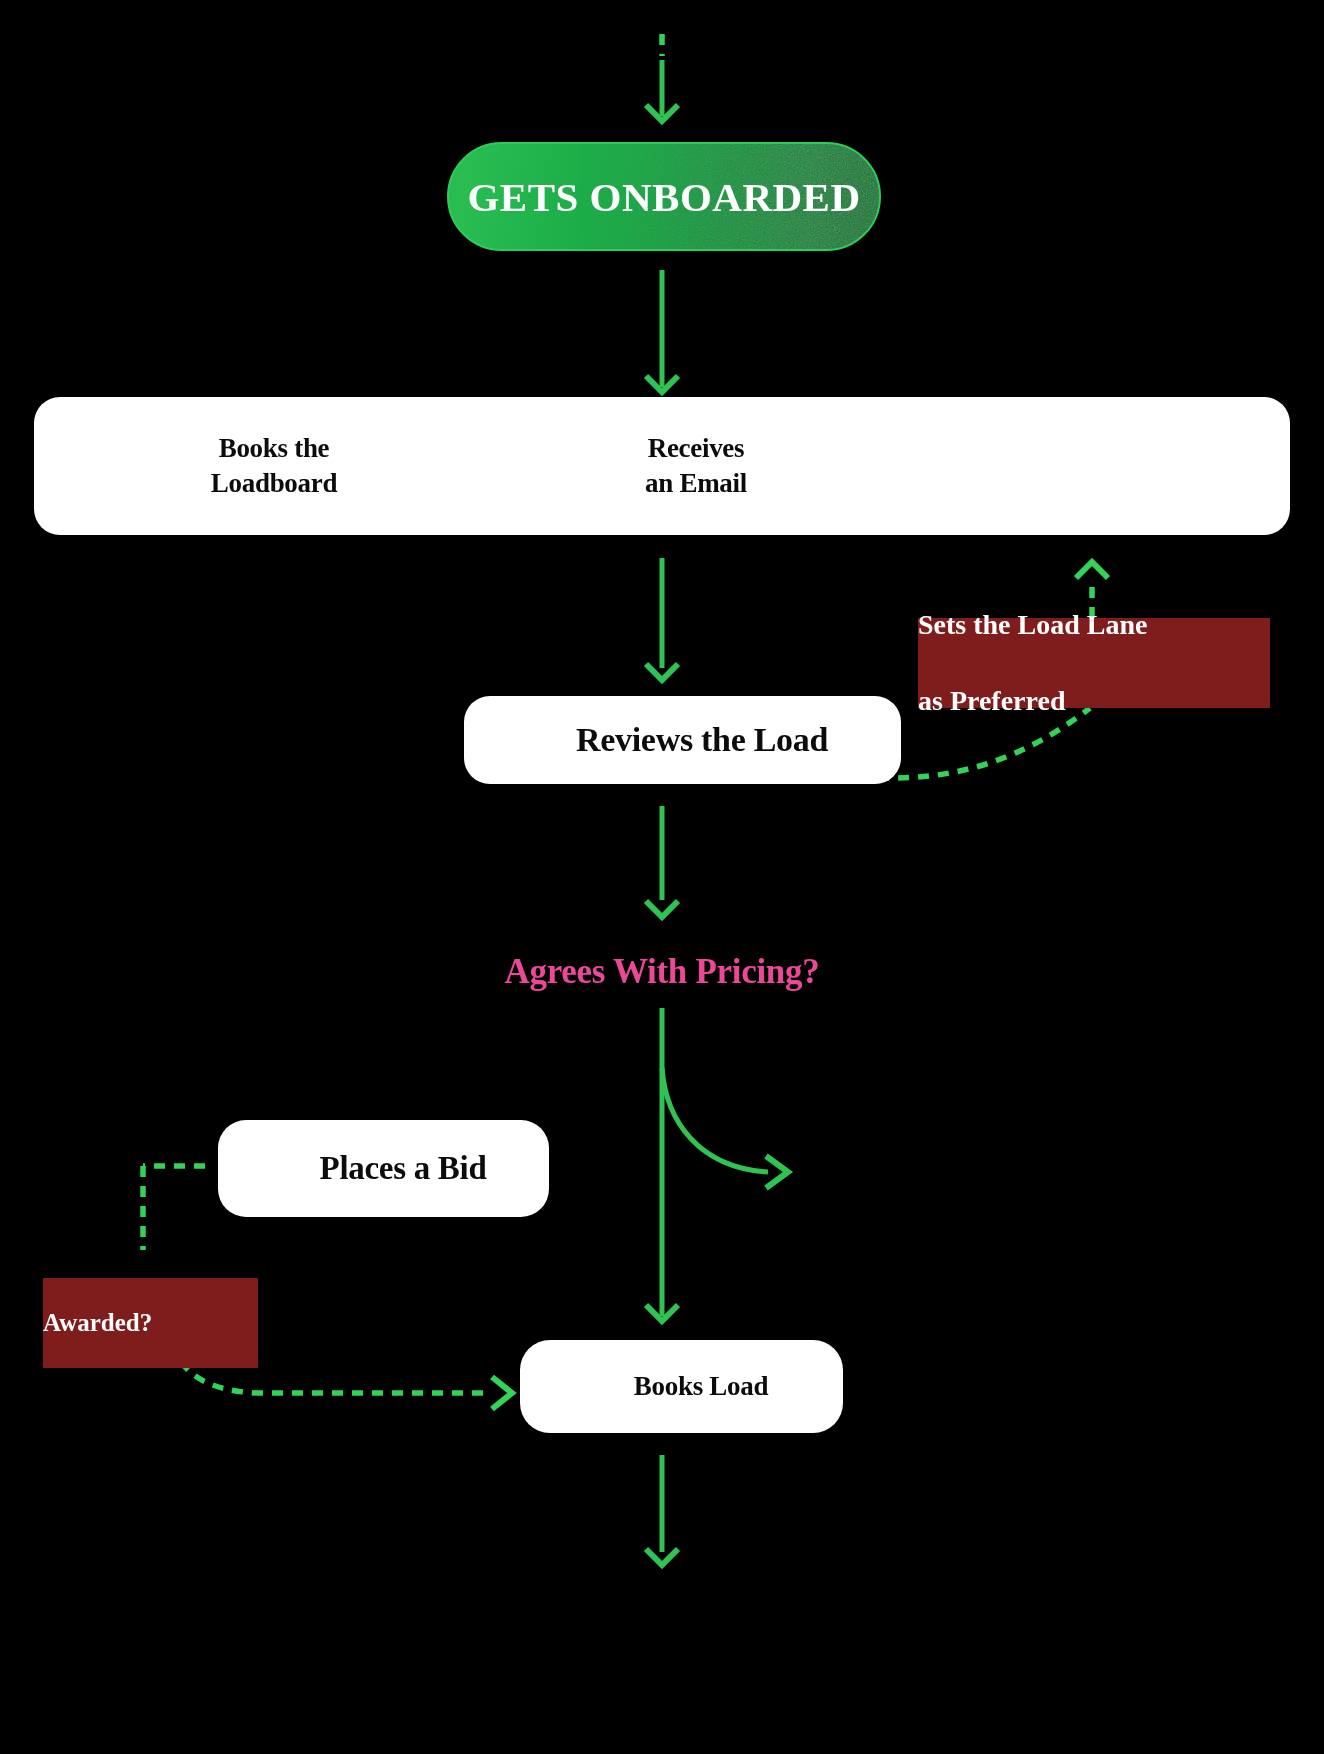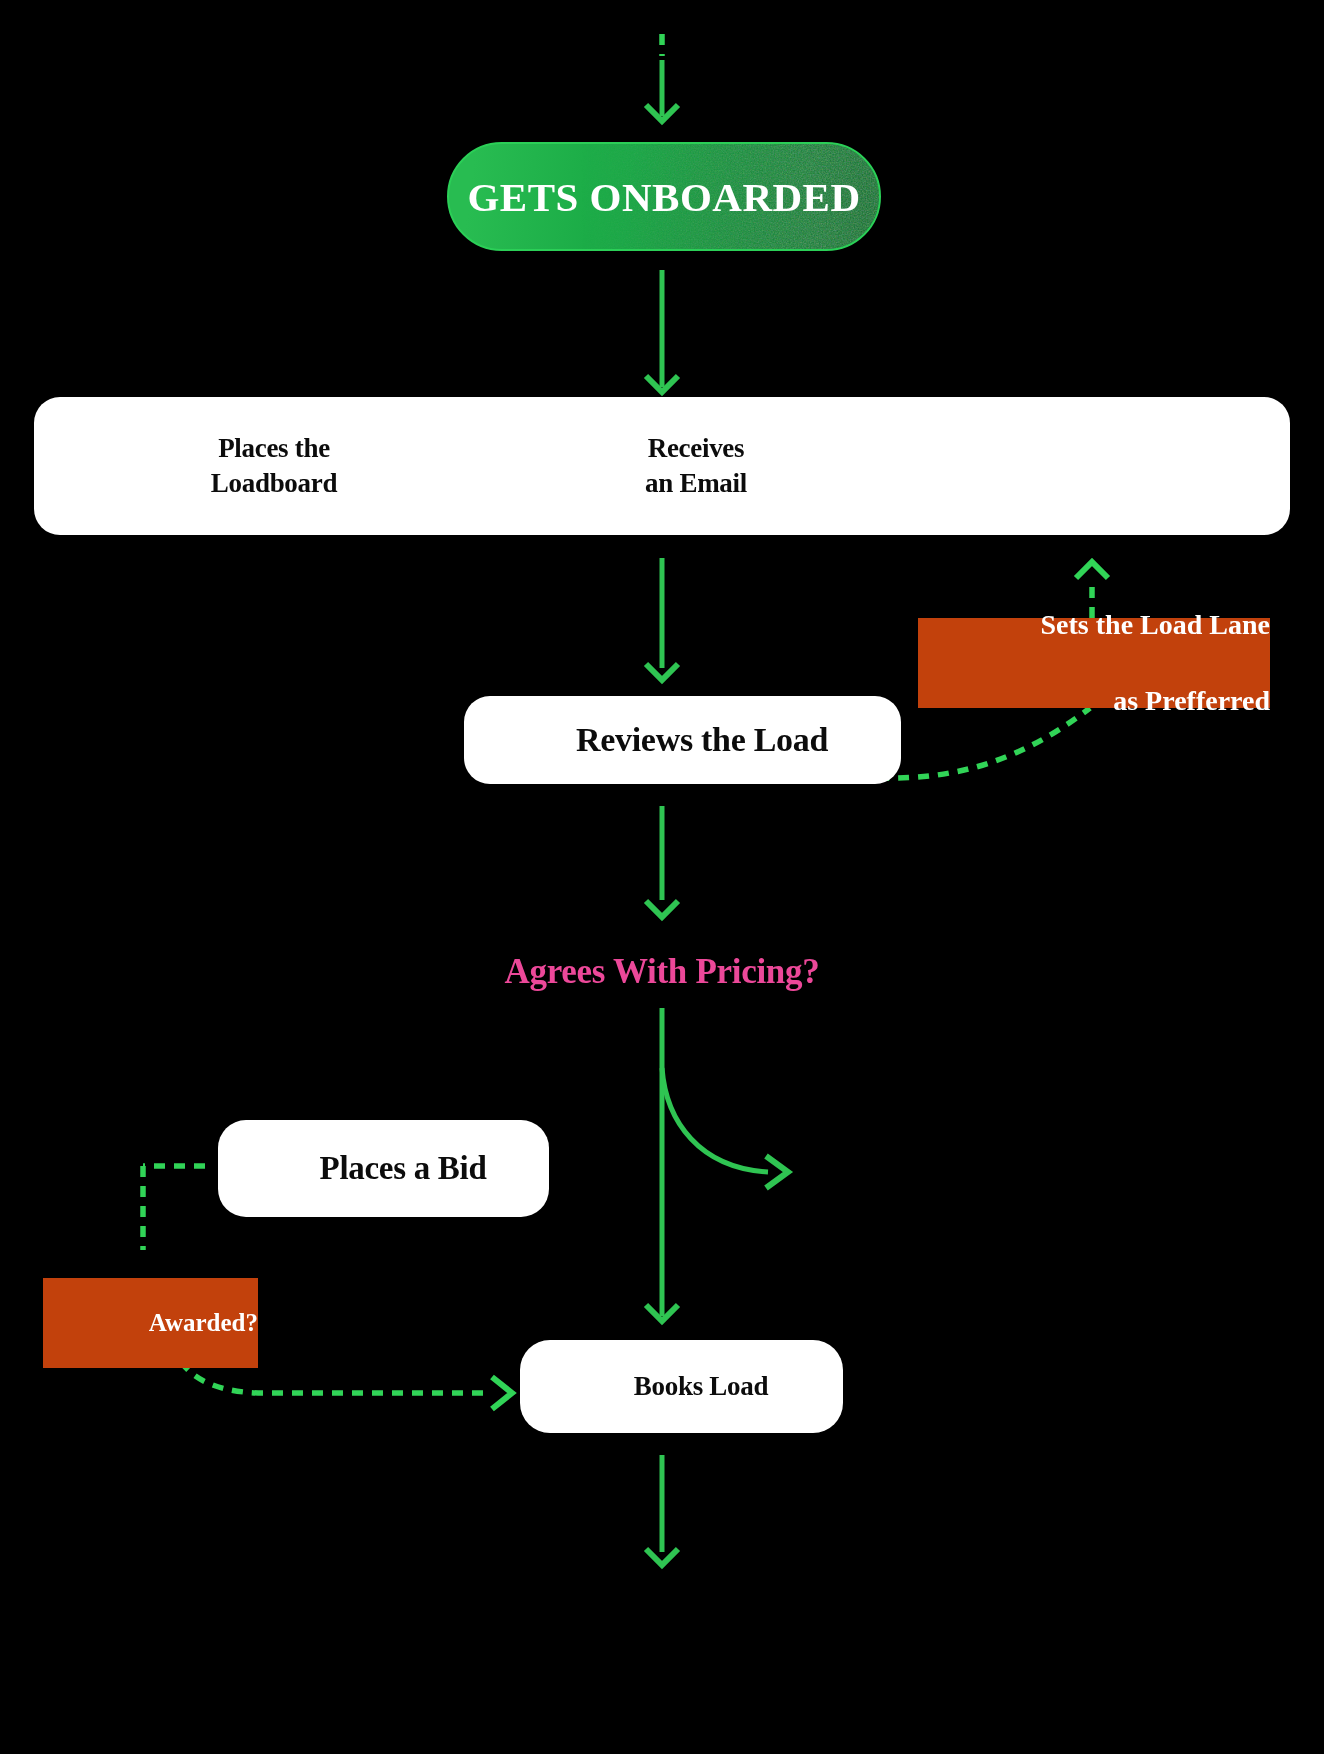--- a/index.html
+++ b/index.html
@@ -34,22 +34,22 @@
 
   .white-box{
     position:absolute;background:#ffffff;color:#0c0c0c;font-weight:700;
     display:flex;align-items:center;justify-content:center;letter-spacing:-.3px;padding-left:39px;
   }
   .reviews{left:464px;top:696px;width:398px;height:88px;border-radius:26px;font-size:34px;}
   .places{left:218px;top:1120px;width:292px;height:97px;border-radius:28px;font-size:33px;}
   .books{left:520px;top:1340px;width:284px;height:93px;border-radius:30px;font-size:27px;}
 
   .dark-box{
-    position:absolute;background:#c2410c;color:#ffffff;font-weight:700;
-    display:flex;flex-direction:column;align-items:flex-end;justify-content:center;
+    position:absolute;background:#7f1d1d;color:#ffffff;font-weight:700;
+    display:flex;flex-direction:column;align-items:flex-start;justify-content:center;
     text-align:center;
     gap:38px;
   }
   .sets{left:918px;top:618px;width:352px;height:90px;font-size:28px;line-height:1.35;}
   .awarded{left:43px;top:1278px;width:215px;height:90px;font-size:25px;}
 
   .question{
     position:absolute;left:382px;top:952px;width:560px;text-align:center;
     color:#ec4899;font-weight:700;font-size:35px;letter-spacing:-.3px;
   }
@@ -114,34 +114,34 @@
             <feTurbulence type="fractalNoise" baseFrequency="0.75" numOctaves="2" stitchTiles="stitch"></feTurbulence>
           </filter>
       </defs>
       <rect width="430" height="105" filter="url(#n1)" mask="url(#m1)" opacity="0.45"></rect>
     </svg>
     <span class="pill-label">GETS ONBOARDED</span>
   </div>
 
   <div class="bar">
     <div class="channel c1">
-      <span>Places the</span>
+      <span>Books the</span>
       <span>Loadboard</span>
     </div>
     <div class="channel c2">
       <span>Receives</span>
       <span>an Email</span>
     </div>
   </div>
 
   <div class="white-box reviews">Reviews the Load</div>
 
   <div class="dark-box sets">
     <span>Sets the Load Lane</span>
-    <span>as Prefferred</span>
+    <span>as Preferred</span>
   </div>
 
   <div class="question">Agrees With Pricing?</div>
 
   <div class="white-box places">Places a Bid</div>
 
   <div class="dark-box awarded">Awarded?</div>
 
   <div class="white-box books">Books Load</div>
 

